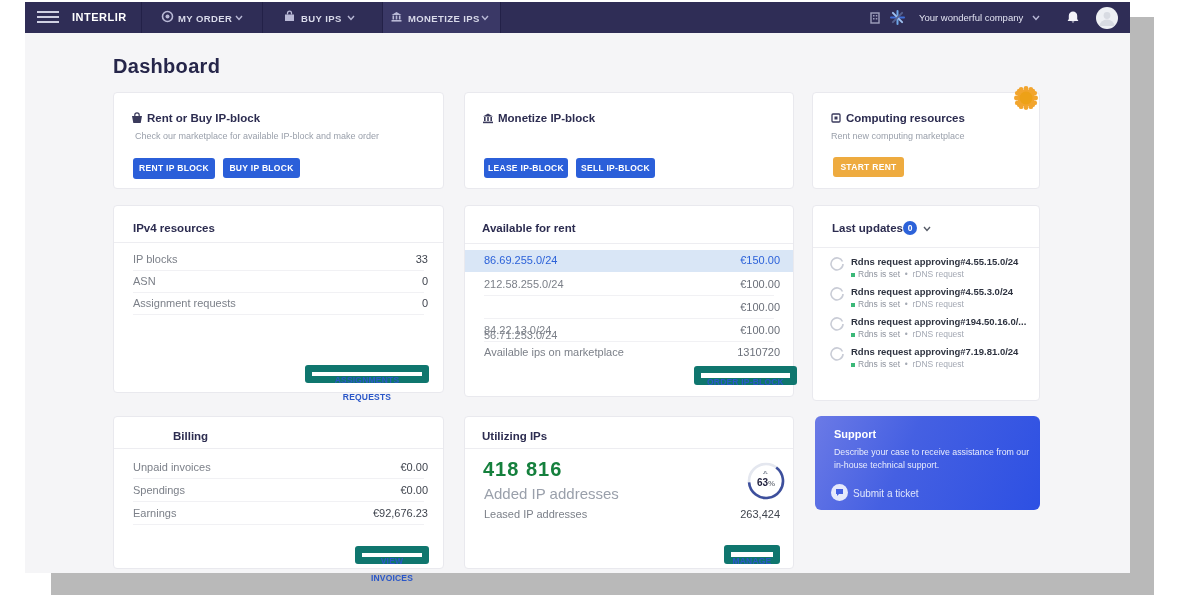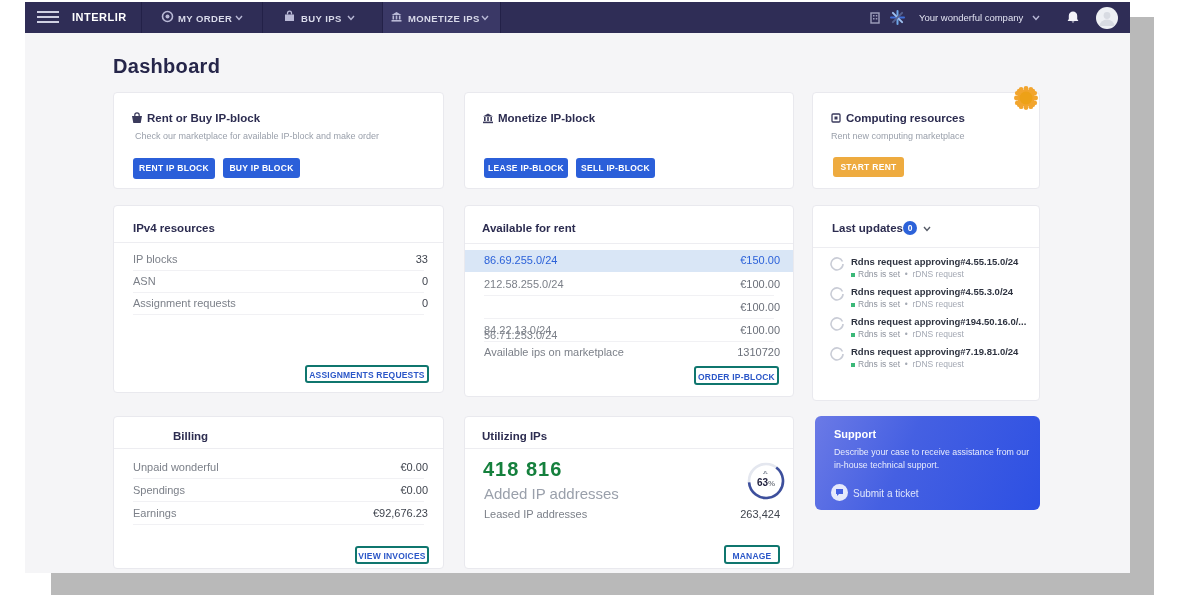--- a/index.html
+++ b/index.html
@@ -7,21 +7,21 @@
   .page { position:relative; width:1200px; height:600px; background:#ffffff; overflow:hidden; }
   .shadow { position:absolute; left:51px; top:17px; width:1103px; height:578px; background:#b9b9b9; }
   .window { position:absolute; left:25px; top:2px; width:1105px; height:571px; background:#f5f5f7; }
   .navbar { position:absolute; left:0; top:0; width:1105px; height:31px; background:#2f2d56; }
   .nav-div { position:absolute; top:0; width:1px; height:31px; background:#232148; }
   .nav-item { position:absolute; top:0; height:31px; color:#d9daea; font-size:9.5px; font-weight:bold; letter-spacing:.4px; }
   .card { position:absolute; background:#ffffff; border:1px solid #e9e9ee; border-radius:4px; }
   .ctitle { position:absolute; font-weight:bold; font-size:11.5px; color:#2c2c50; }
   .csub { position:absolute; font-size:9px; color:#9aa0ab; }
   .btn { position:absolute; background:#2b5fd9; border-radius:3px; color:#fff; font-size:8.5px; font-weight:bold; letter-spacing:.3px; text-align:center; }
-  .obtn { position:absolute; background:#fff; border:2px solid #0f766e; border-radius:3px; color:#2b57c8; font-size:8.5px; font-weight:bold; letter-spacing:.2px; text-align:center; }
+  .obtn { position:absolute; background:#fff; border:7px solid #0f766e; border-radius:3px; color:#2b57c8; font-size:8.5px; font-weight:bold; letter-spacing:.2px; text-align:center; }
   .sectitle { position:absolute; font-weight:bold; font-size:11.5px; color:#2c2c50; }
   .divline { position:absolute; height:1px; background:#ededf1; }
   .rowlab { position:absolute; font-size:11px; color:#7c8089; }
   .rowval { position:absolute; font-size:11px; color:#40454f; text-align:right; }
   .rline { position:absolute; height:1px; background:#f1f1f4; }
 </style>
 </head>
 <body>
 <div class="page">
   <div class="shadow"></div>
@@ -184,21 +184,21 @@
     <div class="rowval" style="left:655px;top:276px;width:100px;color:#6a6f79;">€100.00</div>
     <div class="rline" style="left:459px;top:293px;width:290px;"></div>
     <div class="rowlab" style="left:459px;top:299px;margin-top:28px;">56.71.253.0/24</div>
     <div class="rowval" style="left:655px;top:299px;width:100px;color:#6a6f79;">€100.00</div>
     <div class="rline" style="left:459px;top:316px;width:290px;"></div>
     <div class="rowlab" style="left:459px;top:322px;">84.22.13.0/24</div>
     <div class="rowval" style="left:655px;top:322px;width:100px;color:#6a6f79;">€100.00</div>
     <div class="rline" style="left:459px;top:339px;width:290px;"></div>
     <div class="rowlab" style="left:459px;top:344px;">Available ips on marketplace</div>
     <div class="rowval" style="left:655px;top:344px;width:100px;color:#6a6f79;">1310720</div>
-    <div class="obtn" style="left:669px;top:364px;width:85px;height:19px;line-height:18px;text-align:center;">ORDER IP-BLOCK</div>
+    <div class="obtn" style="left:669px;top:364px;width:103px;height:19px;line-height:18px;text-align:center;">ORDER IP-BLOCK</div>
 
     <div class="card" style="left:787px;top:203px;width:228px;height:196px;"></div>
     <div class="sectitle" style="left:807px;top:220px;">Last updates</div>
     <div style="position:absolute;left:878px;top:219px;width:14px;height:14px;border-radius:50%;background:#2c62d9;color:#fff;font-size:8.5px;font-weight:bold;text-align:center;line-height:14px;">0</div>
     <svg style="position:absolute;left:898px;top:224px;" width="8" height="6" viewBox="0 0 8 6">
         <path d="M1 1 L4 4.4 L7 1" fill="none" stroke="#555a66" stroke-width="1.4"></path>
       </svg>
     <div class="divline" style="left:788px;top:245px;width:226px;"></div>
 
     <svg style="position:absolute;left:804px;top:253px;" width="16" height="16" viewBox="0 0 16 16">
@@ -221,21 +221,21 @@
 
     <svg style="position:absolute;left:804px;top:343px;" width="16" height="16" viewBox="0 0 16 16">
         <path d="M13.5 6.5 a6 6 0 1 0 .5 2.5" fill="none" stroke="#c9ccd6" stroke-width="1.6"></path>
       </svg>
     <div style="position:absolute;left:826px;top:344px;font-size:9.5px;font-weight:bold;color:#2e3340;">Rdns request approving#7.19.81.0/24</div>
     <div style="position:absolute;left:826px;top:357px;font-size:8.5px;color:#a3a8b3;"><span style="display:inline-block;width:4px;height:4px;background:#3cb878;margin-right:3px;"></span><span style="color:#8e939e;">Rdns is set</span> &nbsp;•&nbsp; rDNS request</div>
 
     <div class="card" style="left:88px;top:414px;width:331px;height:153px;"></div>
     <div class="sectitle" style="left:108px;top:428px;padding-left:40px;">Billing</div>
     <div class="divline" style="left:89px;top:446px;width:329px;"></div>
-    <div class="rowlab" style="left:108px;top:459px;">Unpaid wonderful</div>
+    <div class="rowlab" style="left:108px;top:459px;">Unpaid invoices</div>
     <div class="rowval" style="left:303px;top:459px;width:100px;">€0.00</div>
     <div class="rline" style="left:108px;top:476px;width:291px;"></div>
     <div class="rowlab" style="left:108px;top:482px;">Spendings</div>
     <div class="rowval" style="left:303px;top:482px;width:100px;">€0.00</div>
     <div class="rline" style="left:108px;top:499px;width:291px;"></div>
     <div class="rowlab" style="left:108px;top:505px;">Earnings</div>
     <div class="rowval" style="left:303px;top:505px;width:100px;">€92,676.23</div>
     <div class="rline" style="left:108px;top:522px;width:291px;"></div>
     <div class="obtn" style="left:330px;top:544px;width:74px;height:18px;line-height:17px;">VIEW INVOICES</div>
 

